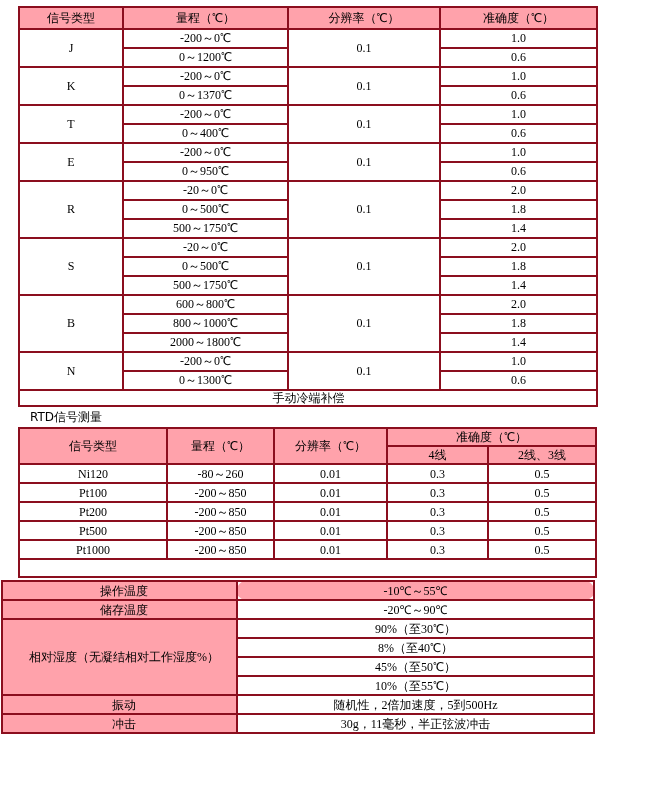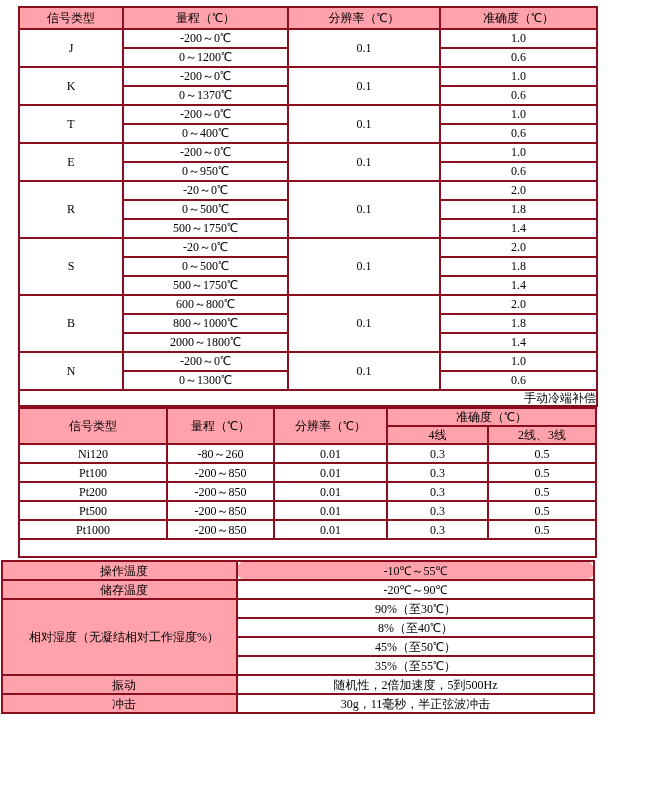--- a/index.html
+++ b/index.html
@@ -33,21 +33,21 @@
     white-space: nowrap;
     padding: 0;
     line-height: 1.2;
   }
   table.spec th { background: var(--pink); }
 
   
   .tc { margin: 6px 0 0 18px; width: 578px; }
   .tc th { height: 20px; }
   .tc td { height: 17px; }
-  .tc td.footer { text-align: right; height: 13px; padding-left: 1px; }
+  .tc td.footer { text-align: center; height: 13px; padding-left: 1px; }
 
   
   .rtd { margin: 0 0 0 18px; width: 577px; }
   .rtd th { height: 16px; }
   .rtd td { height: 17px; }
   .rtd td.footer { height: 16px; }
 
   
   .general { margin: 2px 0 0 1px; width: 592px; }
   .general td { height: 17px; text-align: left; padding-left: 2px; }
@@ -169,20 +169,21 @@
         <tr>
           <td>0～1300℃</td>
           <td>0.6</td>
         </tr>
         <tr>
           <td colspan="4" class="footer">手动冷端补偿</td>
         </tr>
       </tbody>
   </table>
 
+  <div class="section-label">RTD信号测量</div>
 
   <table class="spec rtd">
     <colgroup>
       <col style="width:148px">
         <col style="width:107px">
         <col style="width:113px">
         <col style="width:101px">
         <col style="width:108px">
     </colgroup>
     <thead>
@@ -258,21 +259,21 @@
           <td rowspan="4" class="label">相对湿度（无凝结相对工作湿度%）</td>
           <td class="value">90%（至30℃）</td>
         </tr>
         <tr>
           <td class="value">8%（至40℃）</td>
         </tr>
         <tr>
           <td class="value">45%（至50℃）</td>
         </tr>
         <tr>
-          <td class="value">35%（至55℃）</td>
+          <td class="value">10%（至55℃）</td>
         </tr>
         <tr>
           <td rowspan="1" class="label">振动</td>
           <td class="value">随机性，2倍加速度，5到500Hz</td>
         </tr>
         <tr>
           <td rowspan="1" class="label">冲击</td>
           <td class="value">30g，11毫秒，半正弦波冲击</td>
         </tr>
       </tbody>

